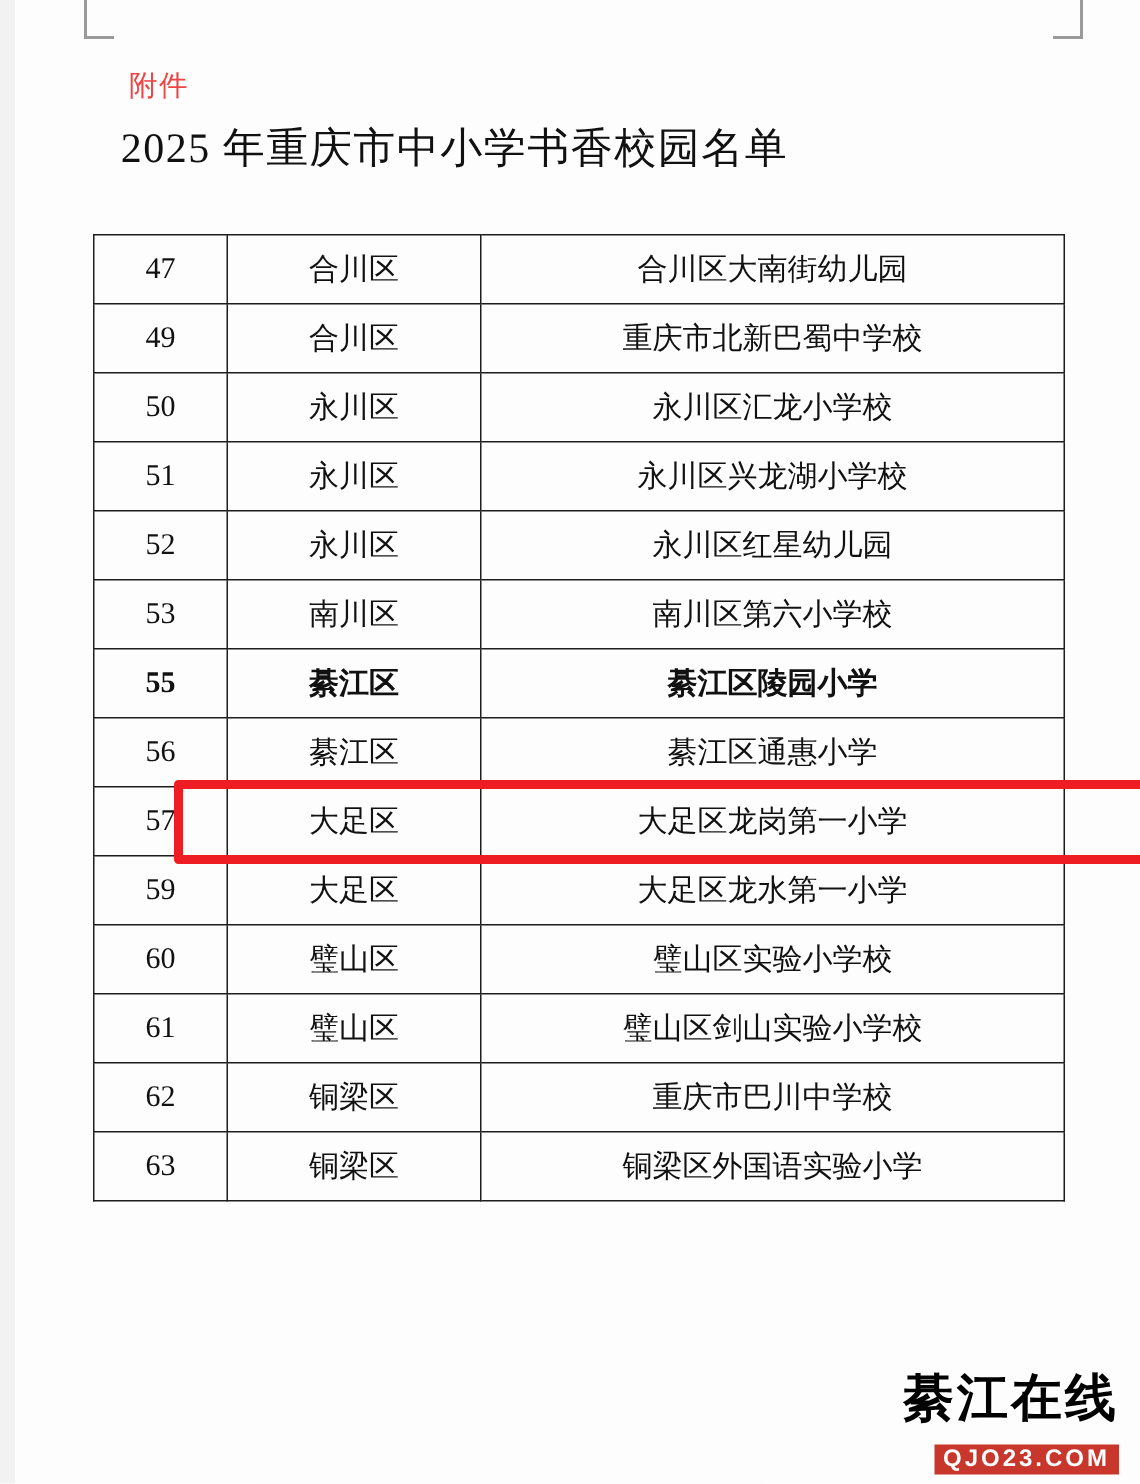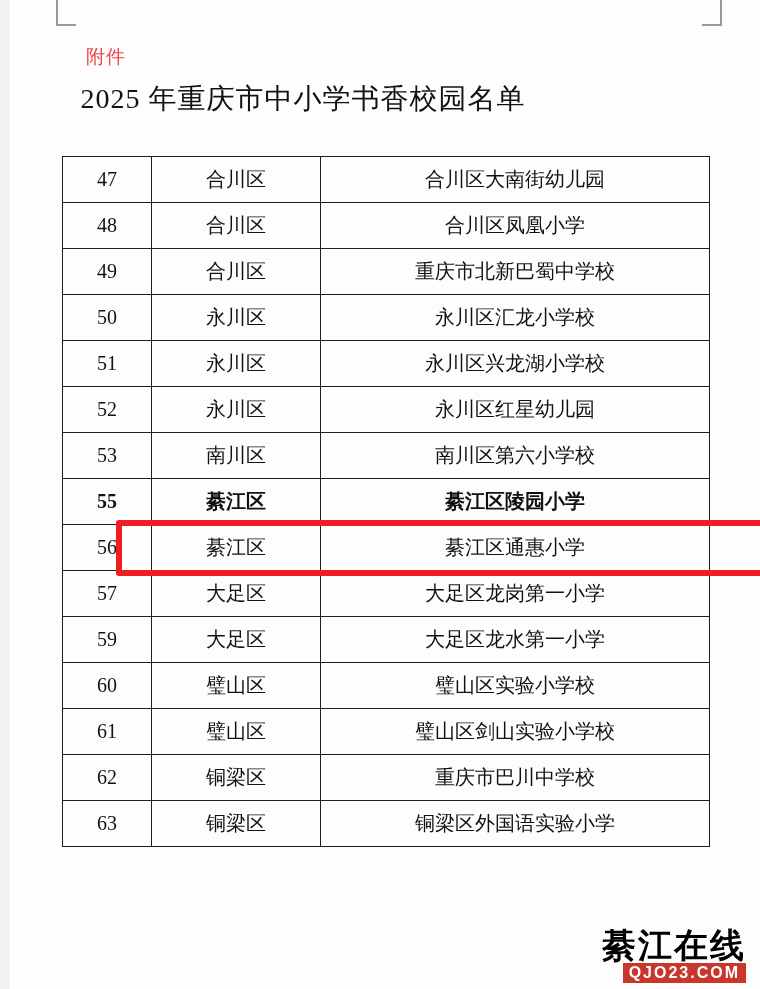--- a/index.html
+++ b/index.html
@@ -141,21 +141,21 @@
     text-shadow: 1px 1px 0 #ffffff;
   }
   .watermark .wm-sub {
     font-size: 16px;
     font-weight: bold;
     color: #ffffff;
     background: #c9372c;
     letter-spacing: 2px;
     padding: 1px 6px;
     display: inline-block;
-    margin-top: 1px;
+    margin-top: 14px;
   }
   .page-edge-left {
     position: absolute;
     left: 0;
     top: 0;
     width: 10px;
     height: 989px;
     background: #f2f2f2;
   }
 </style>
@@ -178,25 +178,20 @@
   <div class="table-wrap">
     <table class="listing">
       <tbody>
 
         <tr>
           <td class="col-idx">47</td>
           <td class="col-dist">合川区</td>
           <td class="col-school">合川区大南街幼儿园</td>
         </tr>
 
-        <tr>
-          <td class="col-idx">48</td>
-          <td class="col-dist">合川区</td>
-          <td class="col-school">合川区凤凰小学</td>
-        </tr>
 
         <tr>
           <td class="col-idx">49</td>
           <td class="col-dist">合川区</td>
           <td class="col-school">重庆市北新巴蜀中学校</td>
         </tr>
 
         <tr>
           <td class="col-idx">50</td>
           <td class="col-dist">永川区</td>

